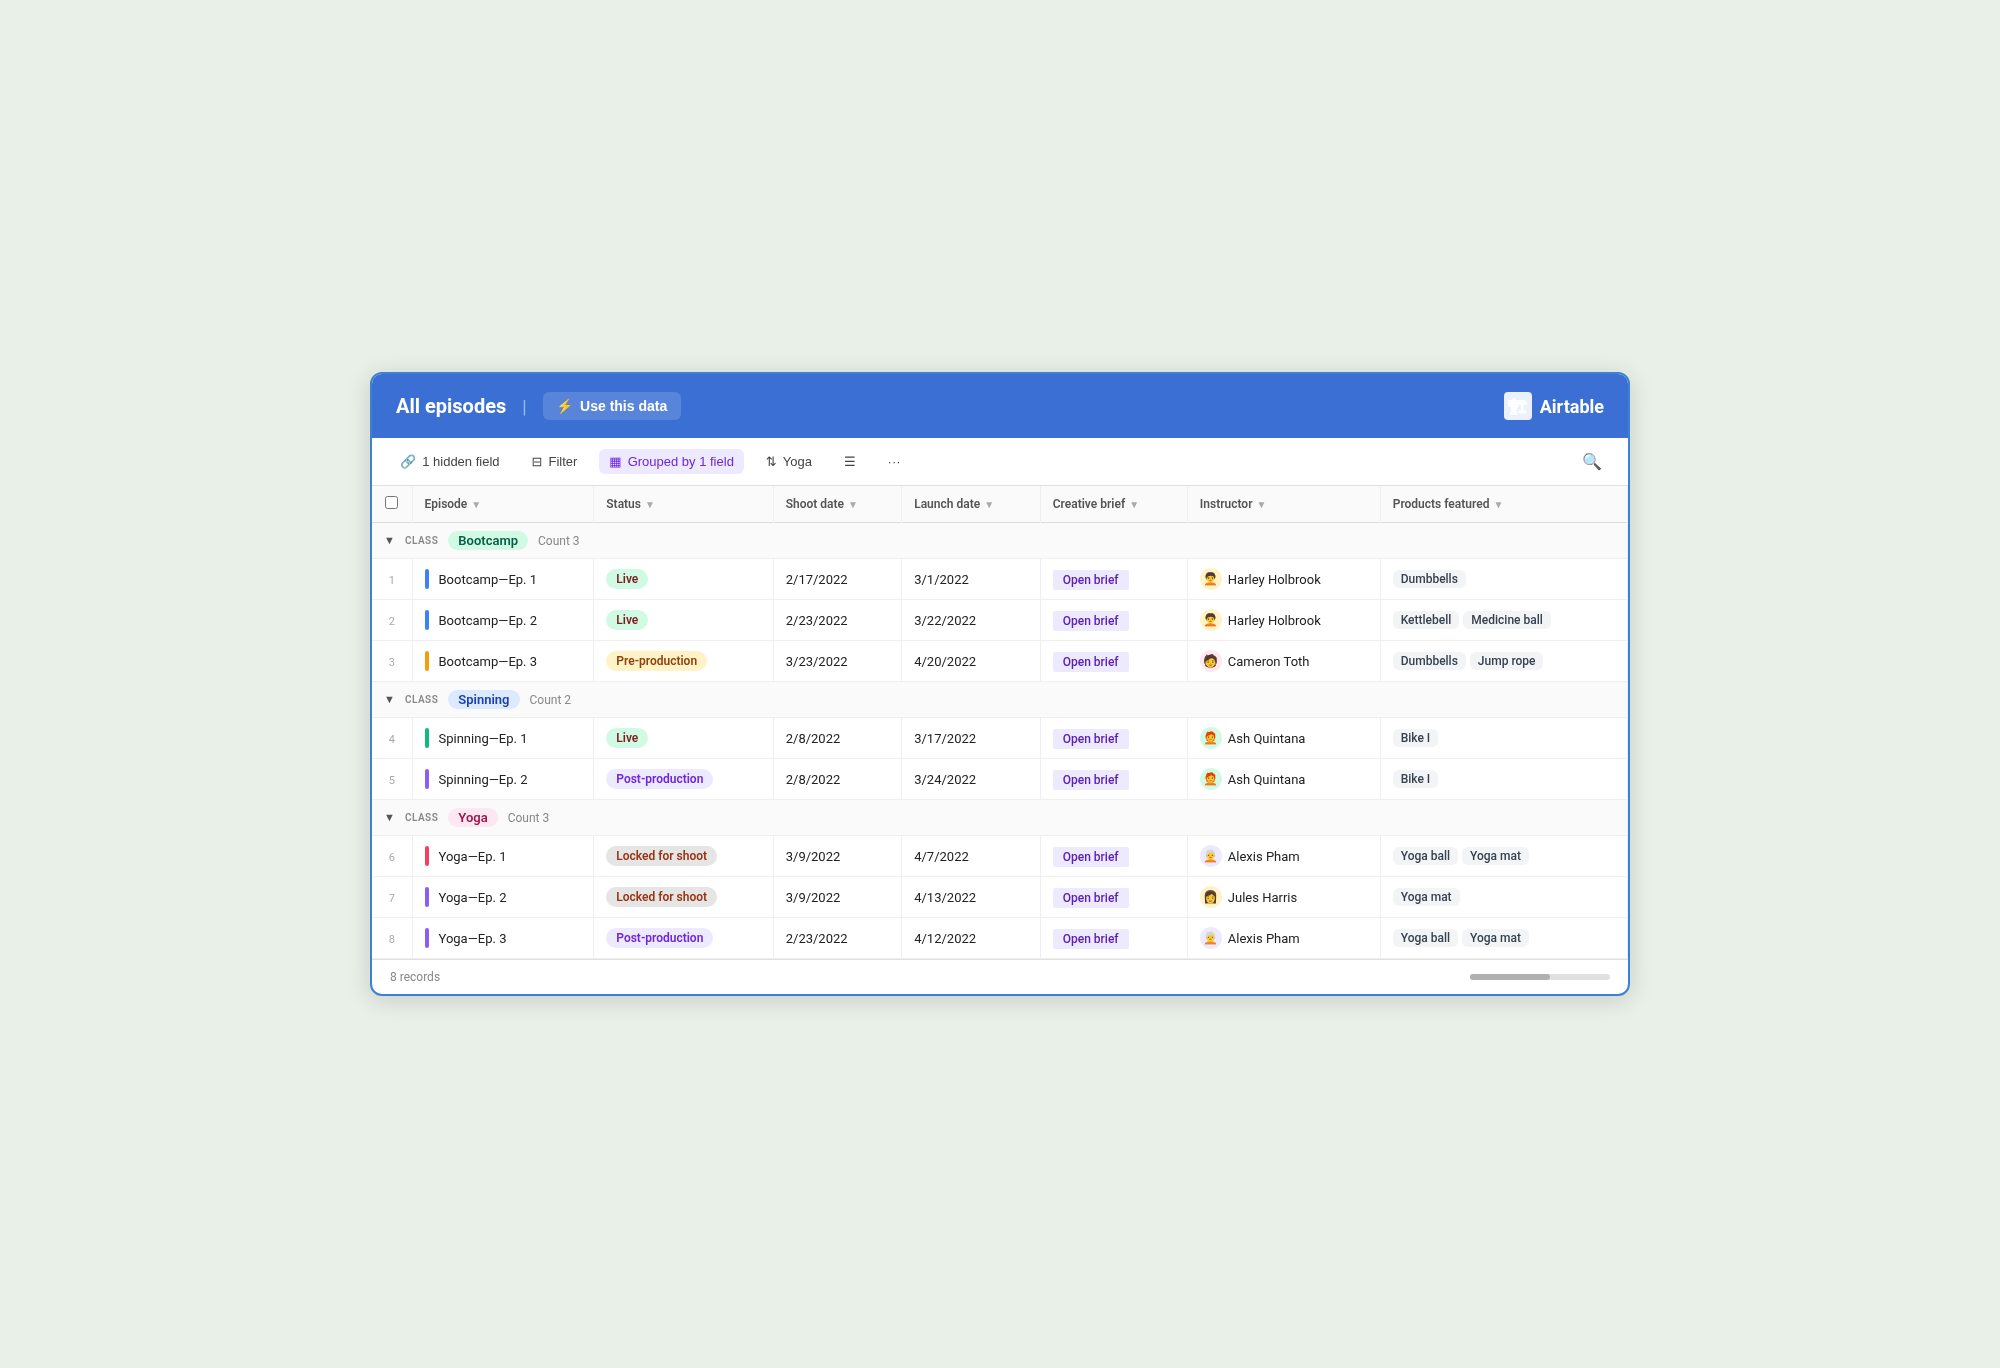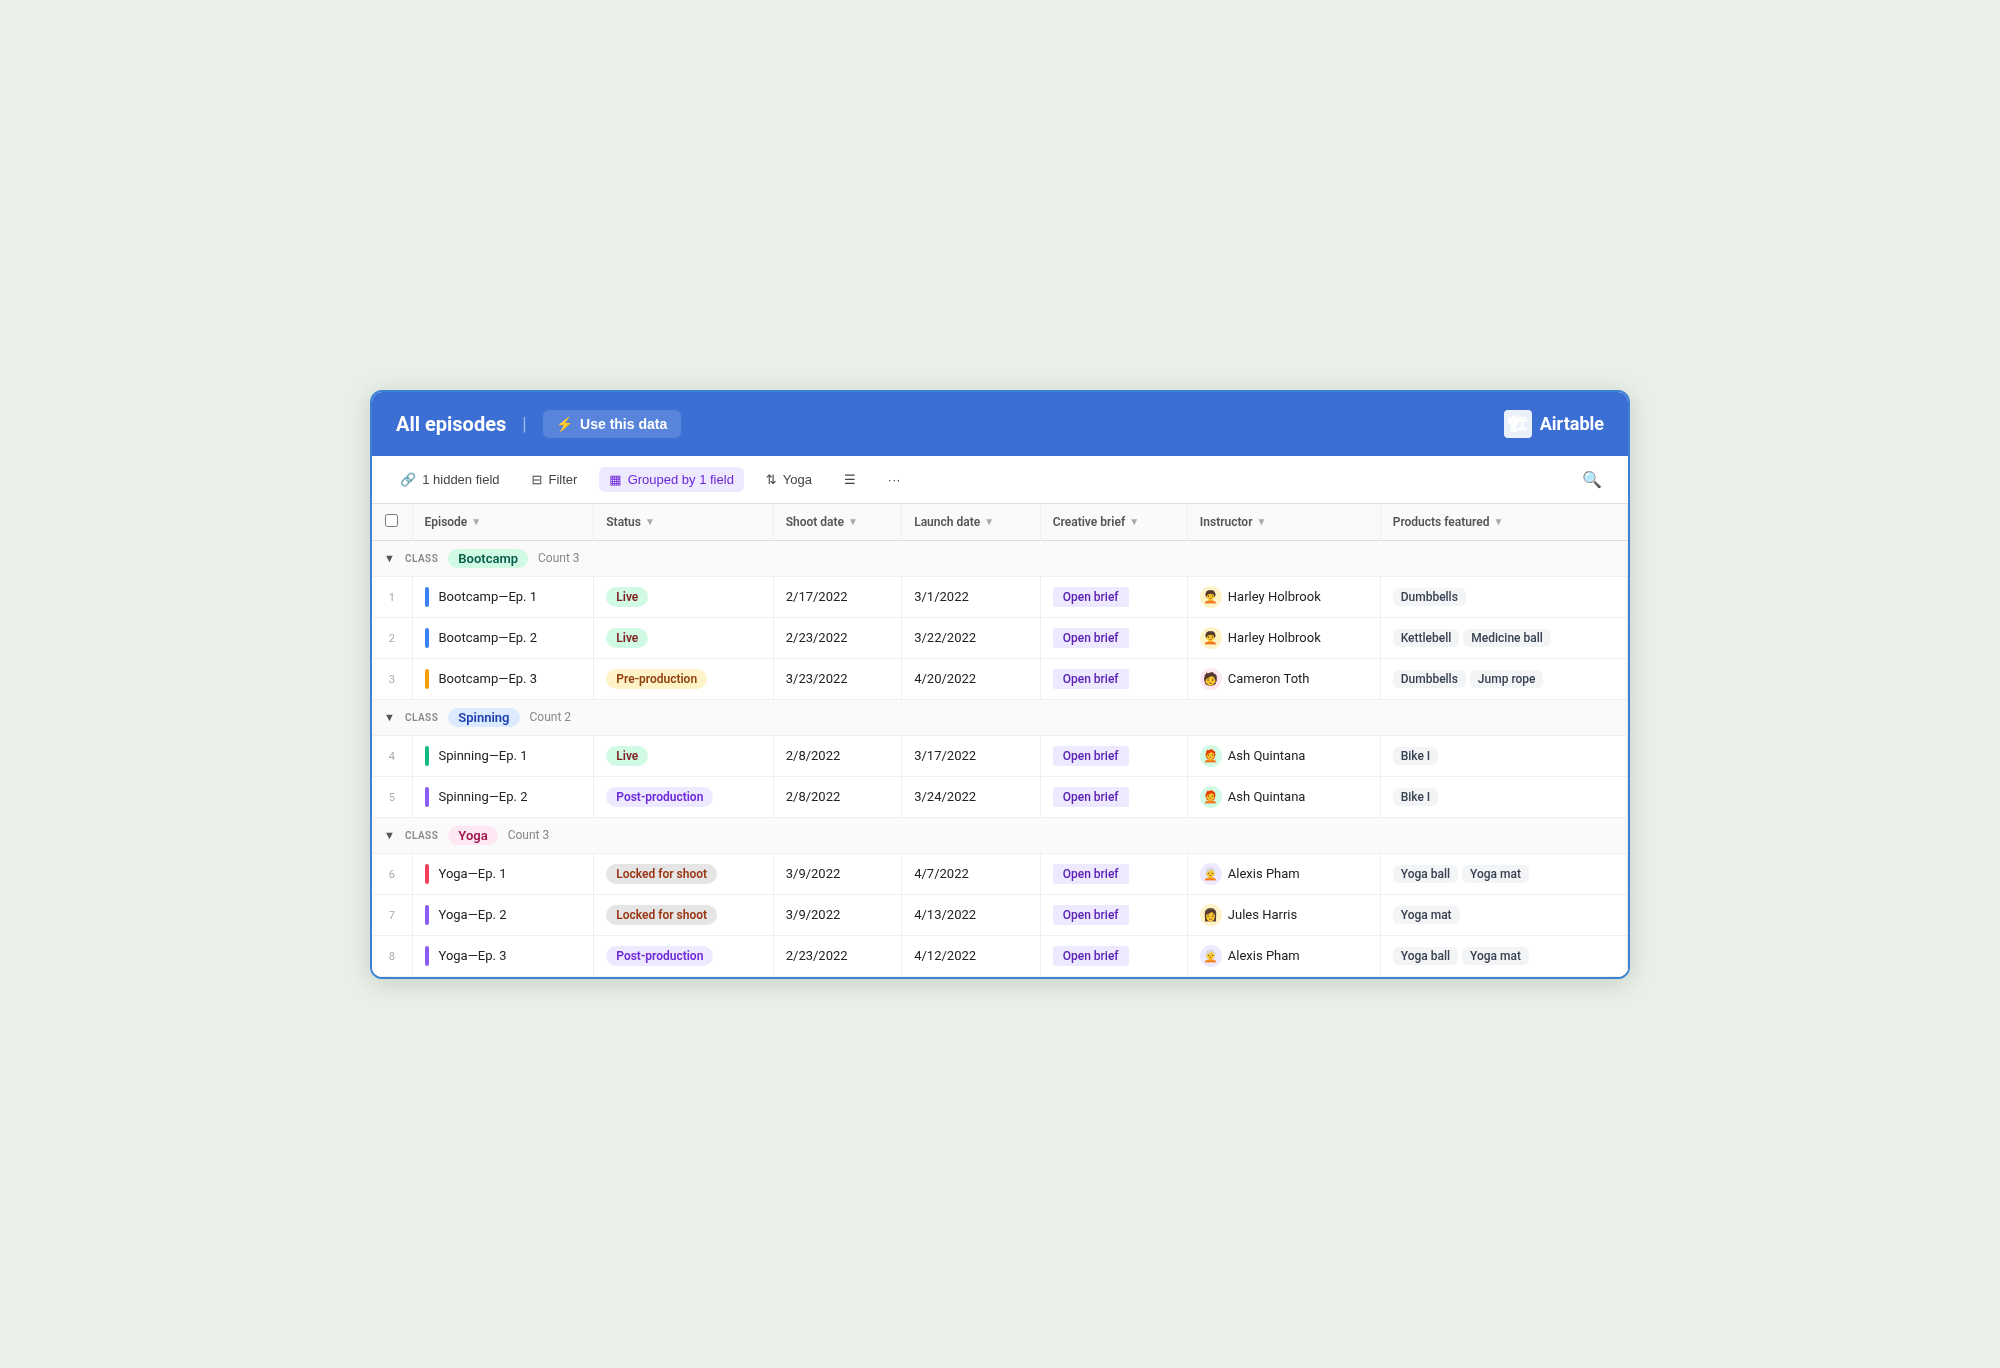--- a/index.html
+++ b/index.html
@@ -611,13 +611,19 @@
           <div class="avatar" style="background:#ede9fe">🧑‍🦳</div>
           <span>Alexis Pham</span>
         </div>
       </td>
       <td><span class="product-tag">Yoga ball</span><span class="product-tag">Yoga mat</span></td>
     </tr>
         </tbody>
     </table>
   </div>
 
+  <div class="footer">
+    <span>8 records</span>
+    <div class="scrollbar-track">
+      <div class="scrollbar-thumb"></div>
+    </div>
+  </div>
 </div>
 
 </body></html>

